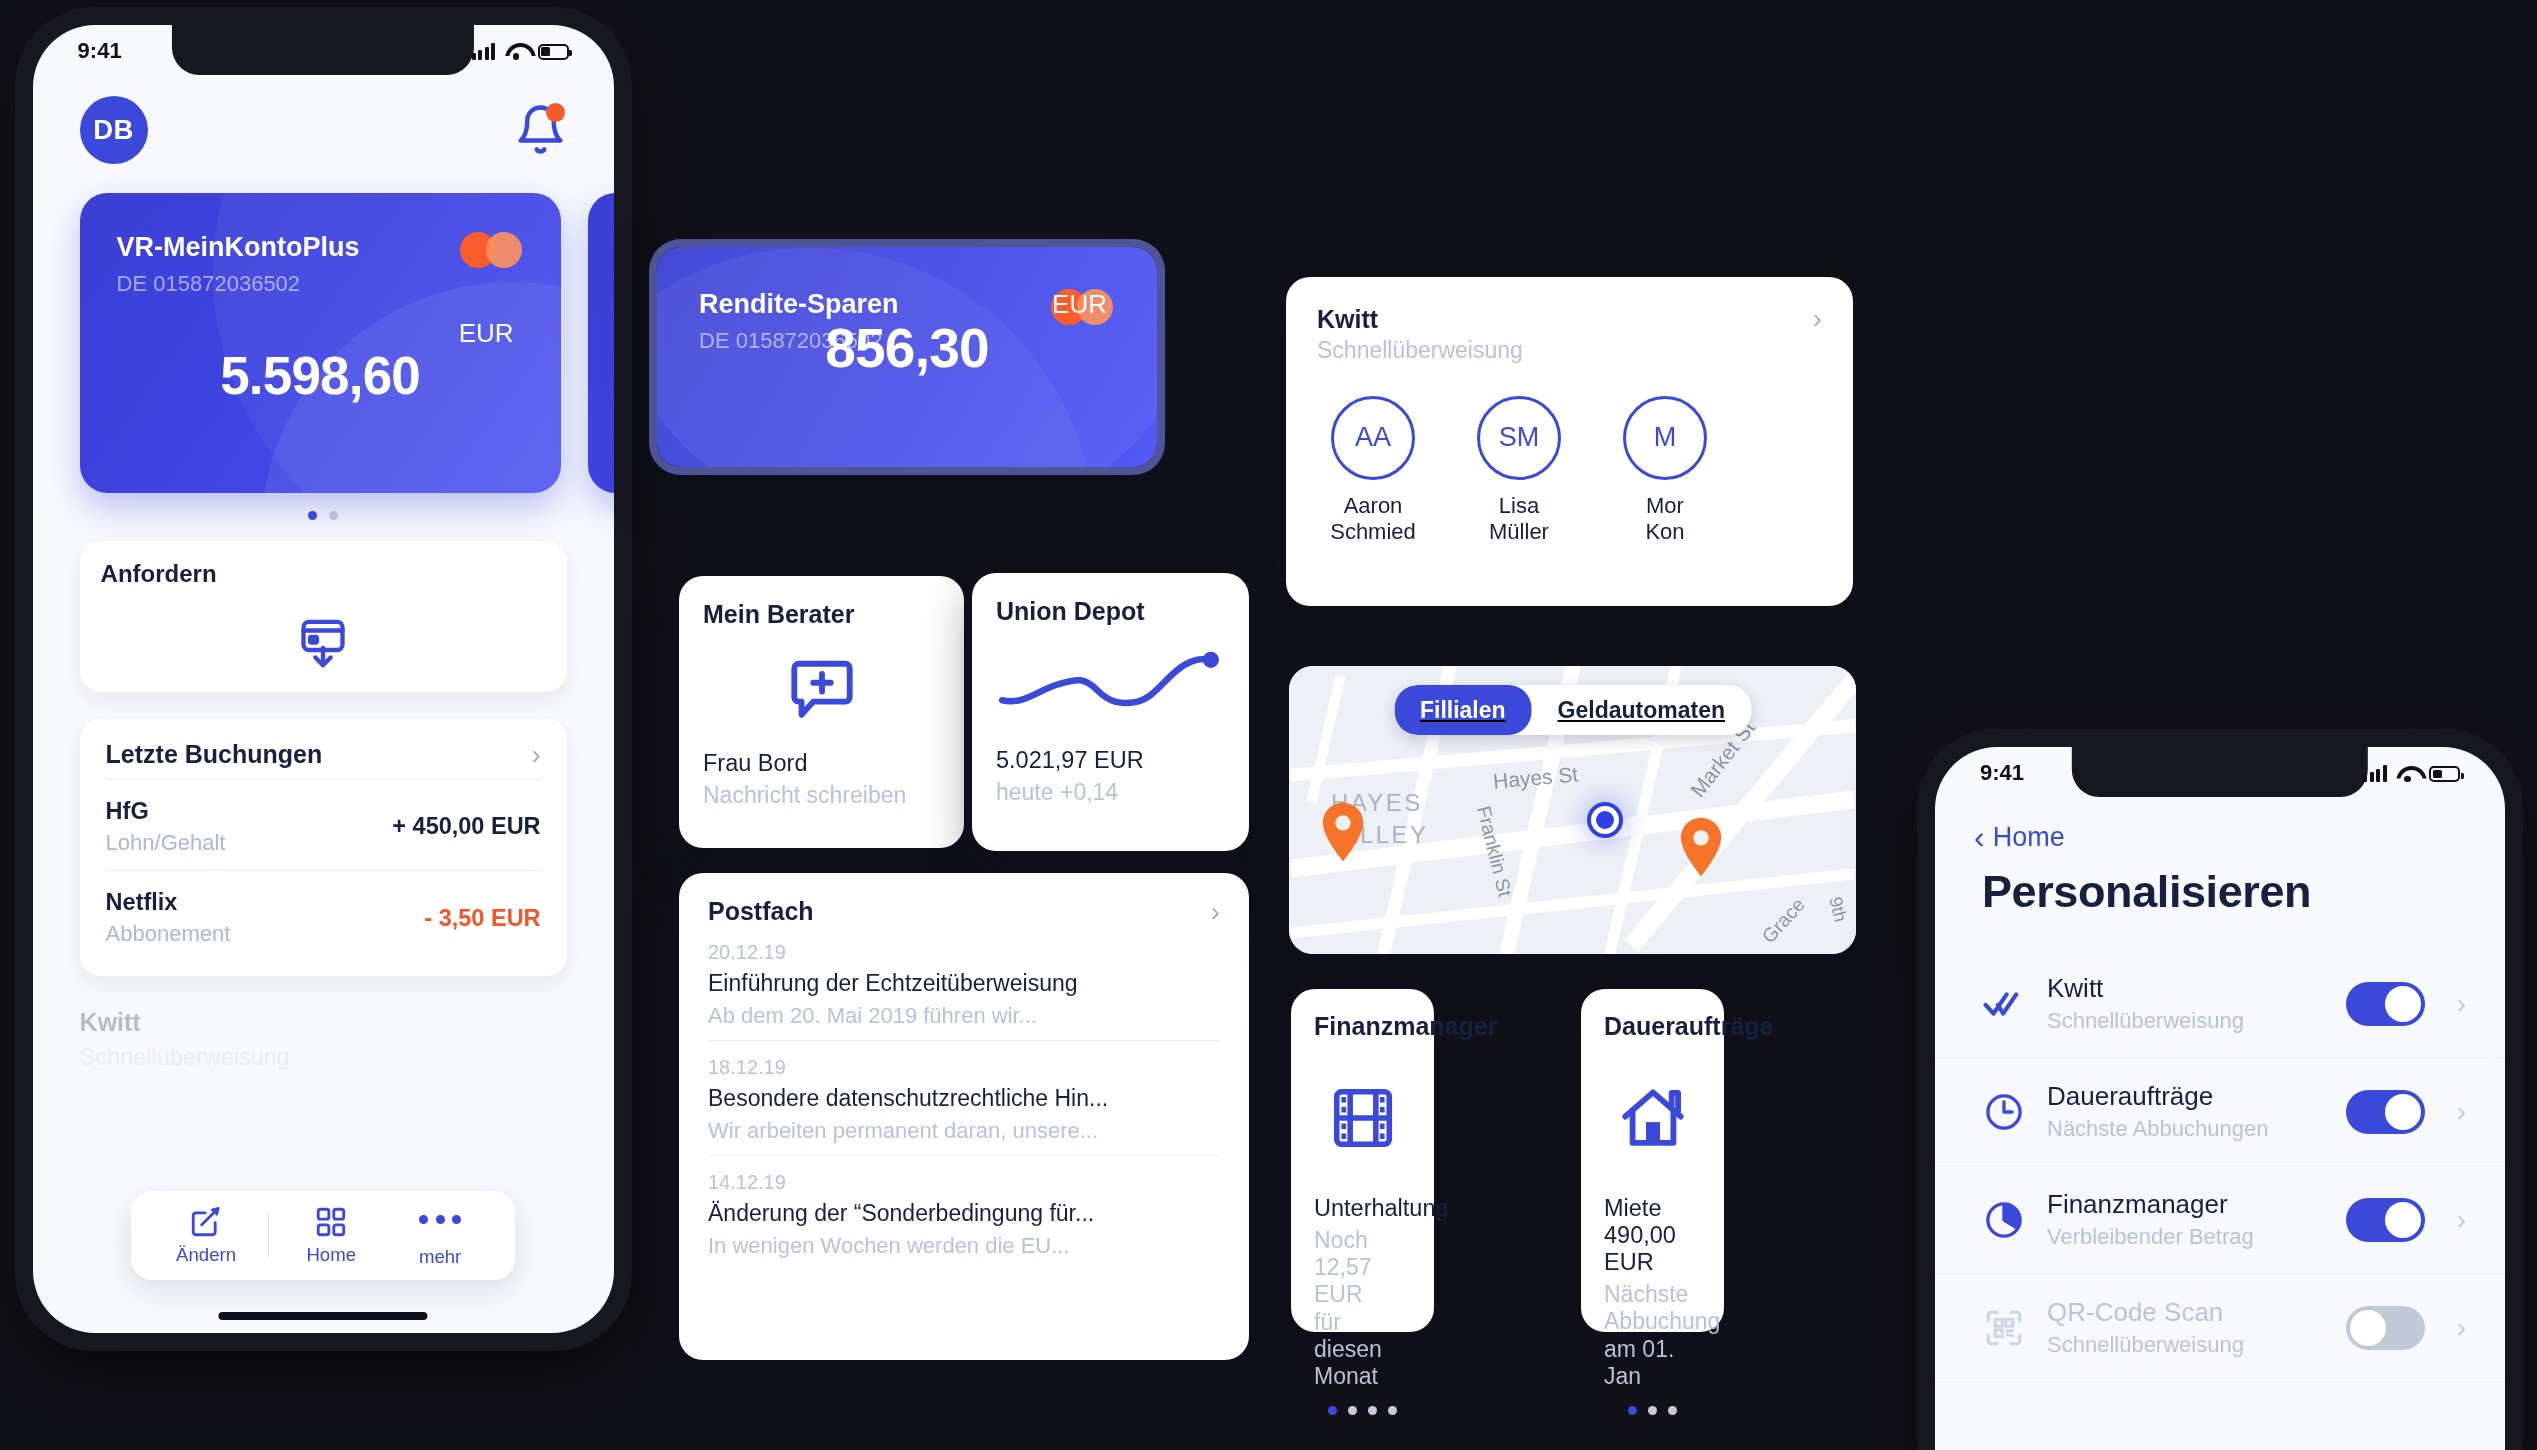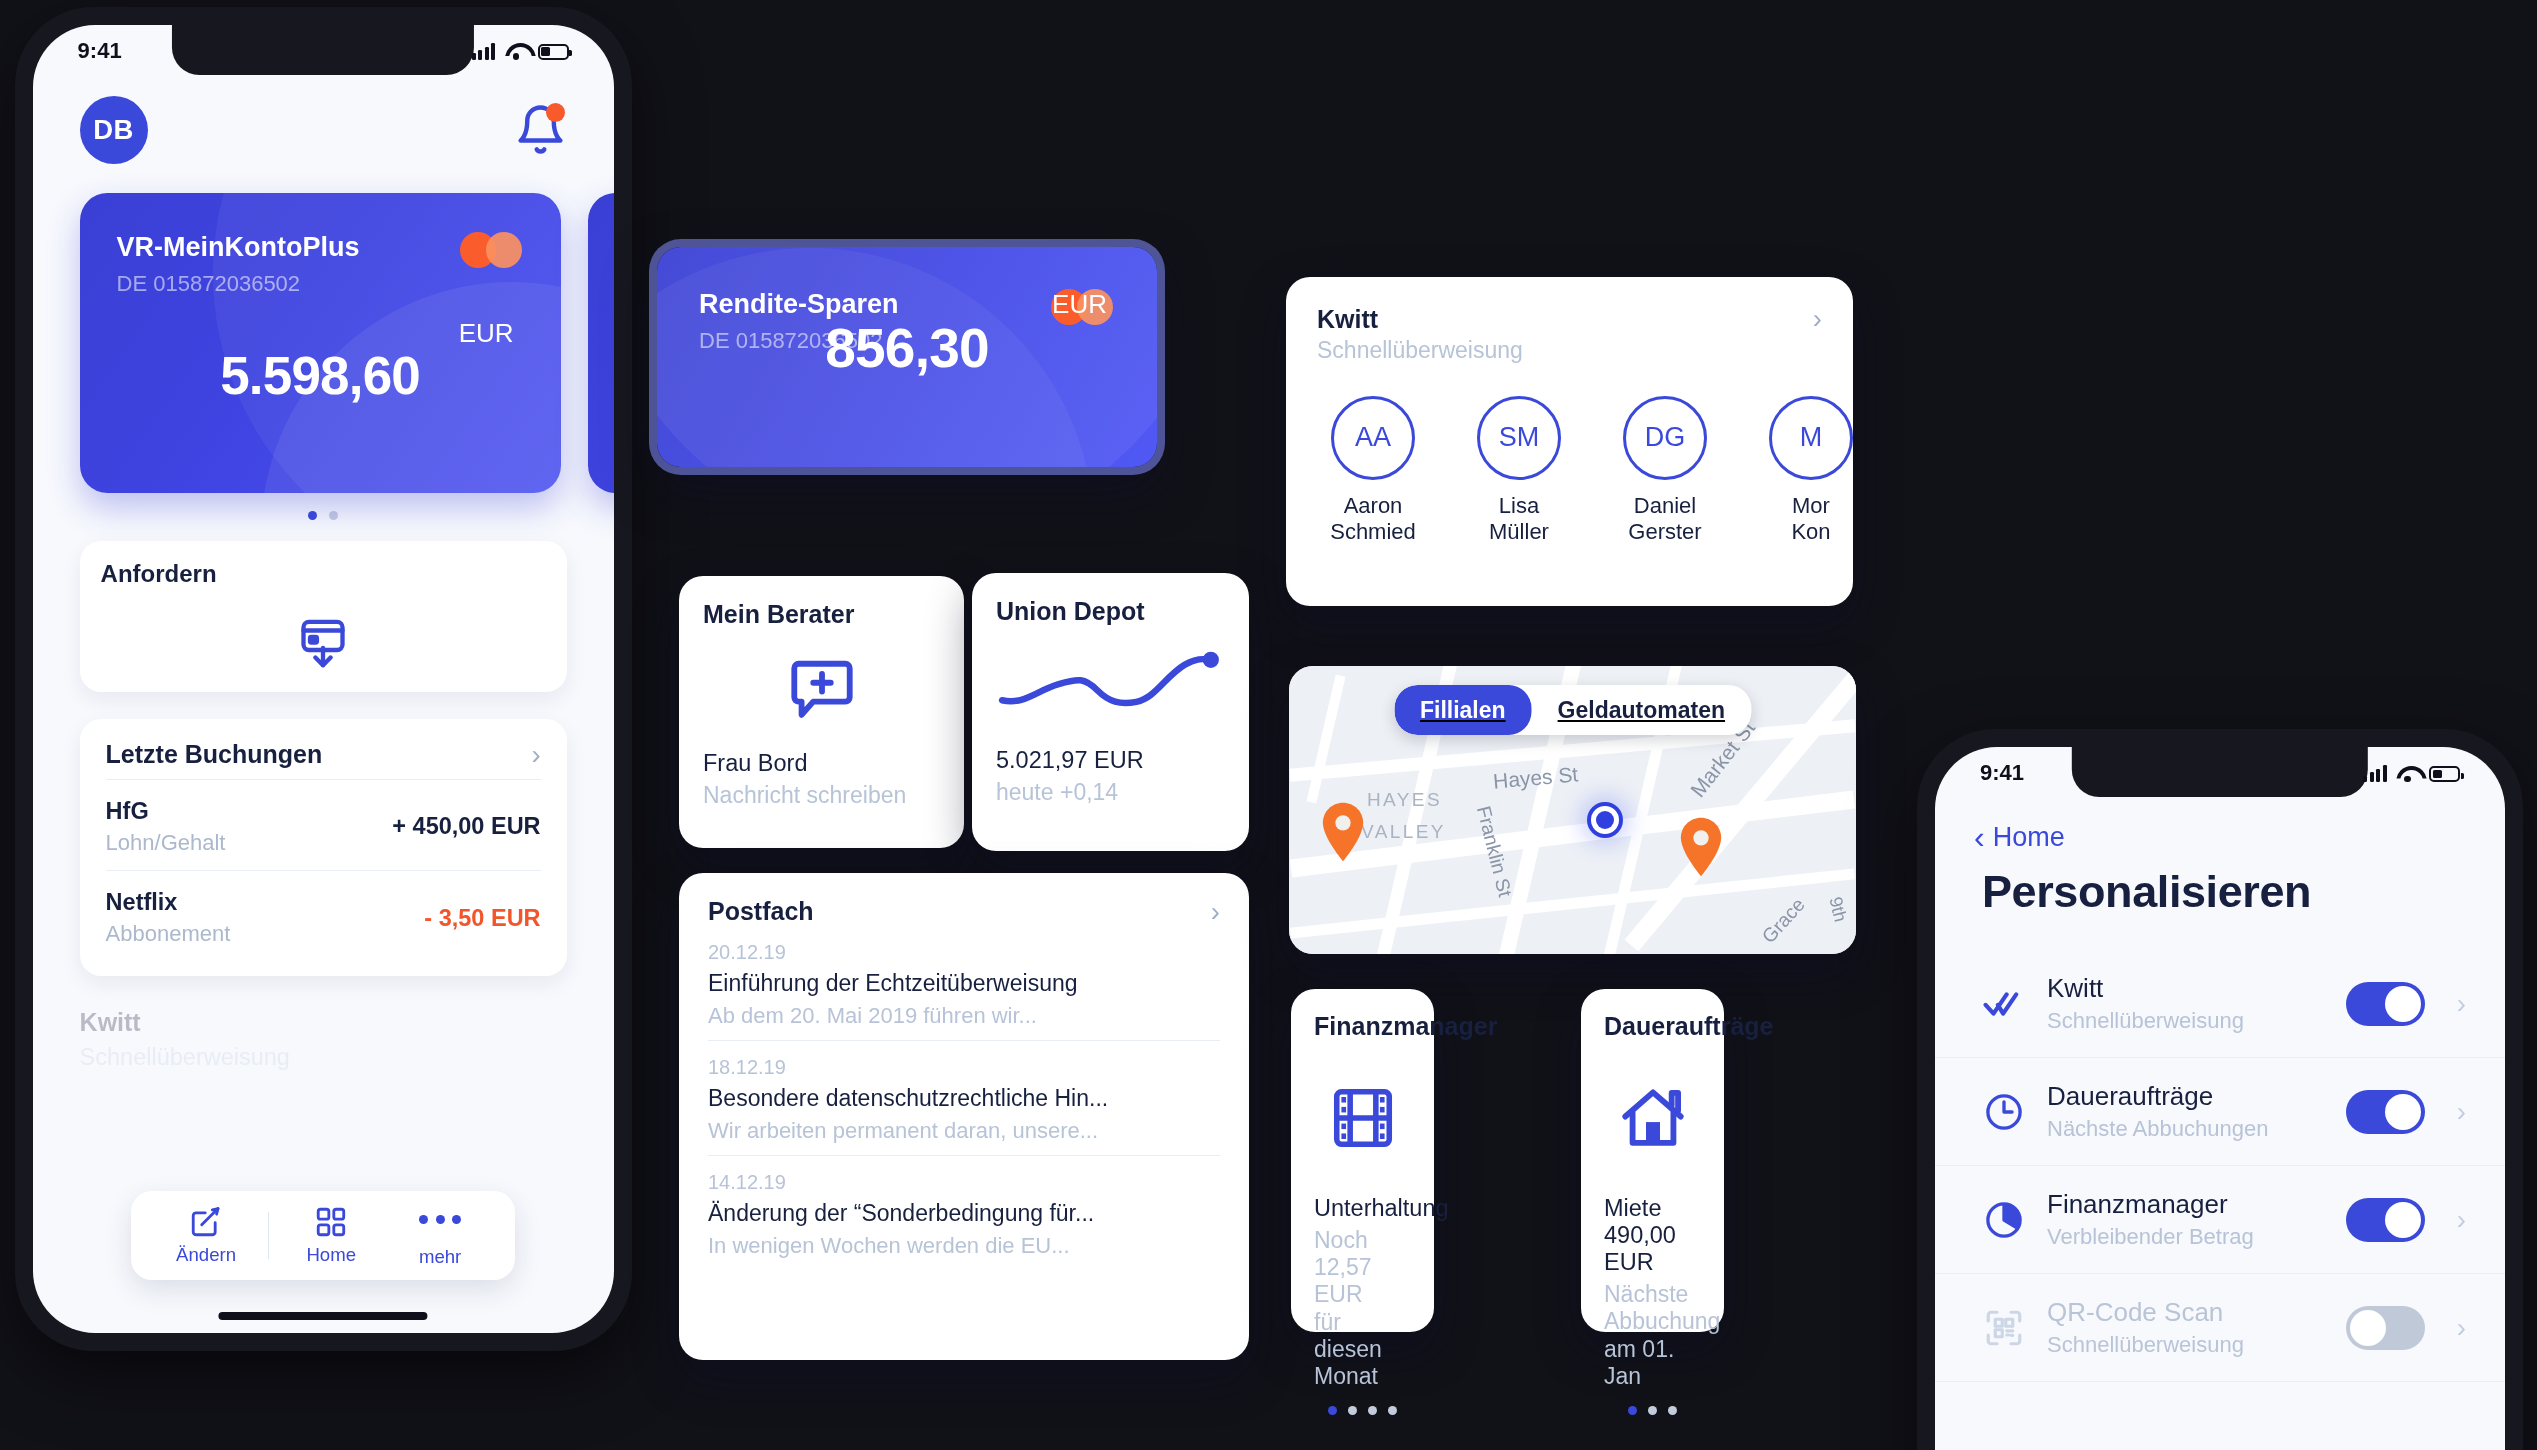--- a/index.html
+++ b/index.html
@@ -213,21 +213,21 @@
   .maptab.active { background: #3a49d9; color: #fff; border-radius: 23px; }
   .pin { position:absolute; width: 44px; height: 60px; z-index: 4; }
   .pin svg { width: 100%; height: 100%; }
   .userdot {
     position:absolute; width: 36px; height: 36px; border-radius:50%; background:#fff;
     border: 4px solid #2f3fe0; z-index: 4; display:flex;align-items:center;justify-content:center;
     box-shadow: 0 0 19.4px 8px rgba(90,110,255,.25);
   }
   .userdot i { width: 18px;height:18px;border-radius:50%;background:#2f3fe0;display:block; }
   .street { position:absolute; color:#8b95a8; font-size: 18px; z-index:3; }
-  .hood { position:absolute; color:#aab3c2; font-size: 19px; letter-spacing: 2.4px; z-index:3;margin-left:36px; }
+  .hood { position:absolute; color:#aab3c2; font-size: 24px; letter-spacing: 2.4px; z-index:3; }
 
   #w-finanz { left: 1291px; top: 989px; width: 143px; height: 343px; padding: 23px 23px; }
   #w-dauer  { left: 1581px; top: 989px; width: 143px; height: 343px; padding: 23px 23px; }
   .wdots { display:flex; gap: 11.3px; justify-content:center; margin-top: 16px; }
   .wdots i { width: 9px;height:9px;border-radius:50%;background:#c3ccdd;display:block;}
   .wdots i.on { background:#3a49d9; }
 
   
   #phone-right { left: 1917px; top: 729px; width: 606px; height: 745px; border-radius: 78px 78px 0 0; padding: 18px 18px 0 18px;}
   #phone-right .phone-screen { border-radius: 62px 62px 0 0; }
@@ -412,26 +412,20 @@
       <div class="contact">
         <div class="ring">AA</div>
         <div class="nm">
           <span>Aaron</span><br><span>Schmied</span>
         </div>
       </div>
       <div class="contact">
         <div class="ring">SM</div>
         <div class="nm">
           <span>Lisa</span><br><span>Müller</span>
-        </div>
-      </div>
-      <div class="contact">
-        <div class="ring">DG</div>
-        <div class="nm">
-          <span>Daniel</span><br><span>Gerster</span>
         </div>
       </div>
       <div class="contact">
         <div class="ring">M</div>
         <div class="nm">
           <span>Mor</span><br><span>Kon</span>
         </div>
       </div>
     </div>
   </div>

